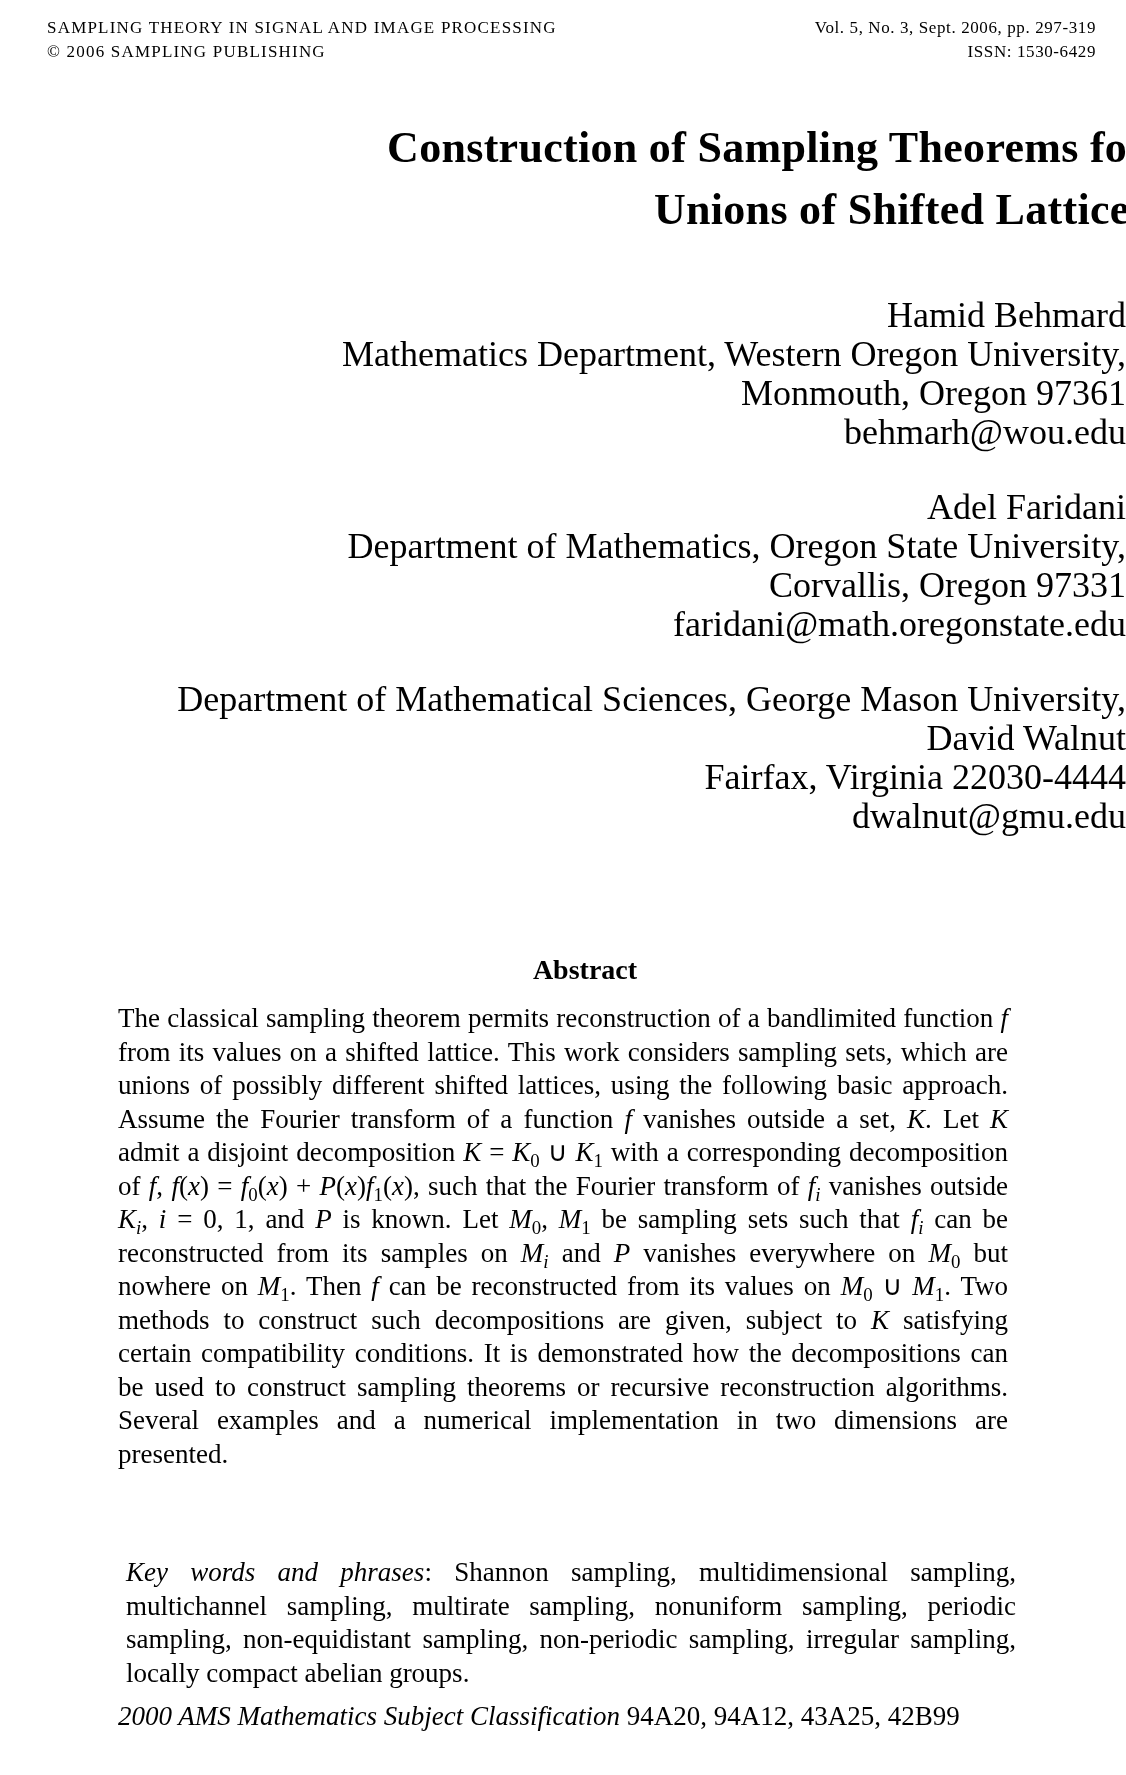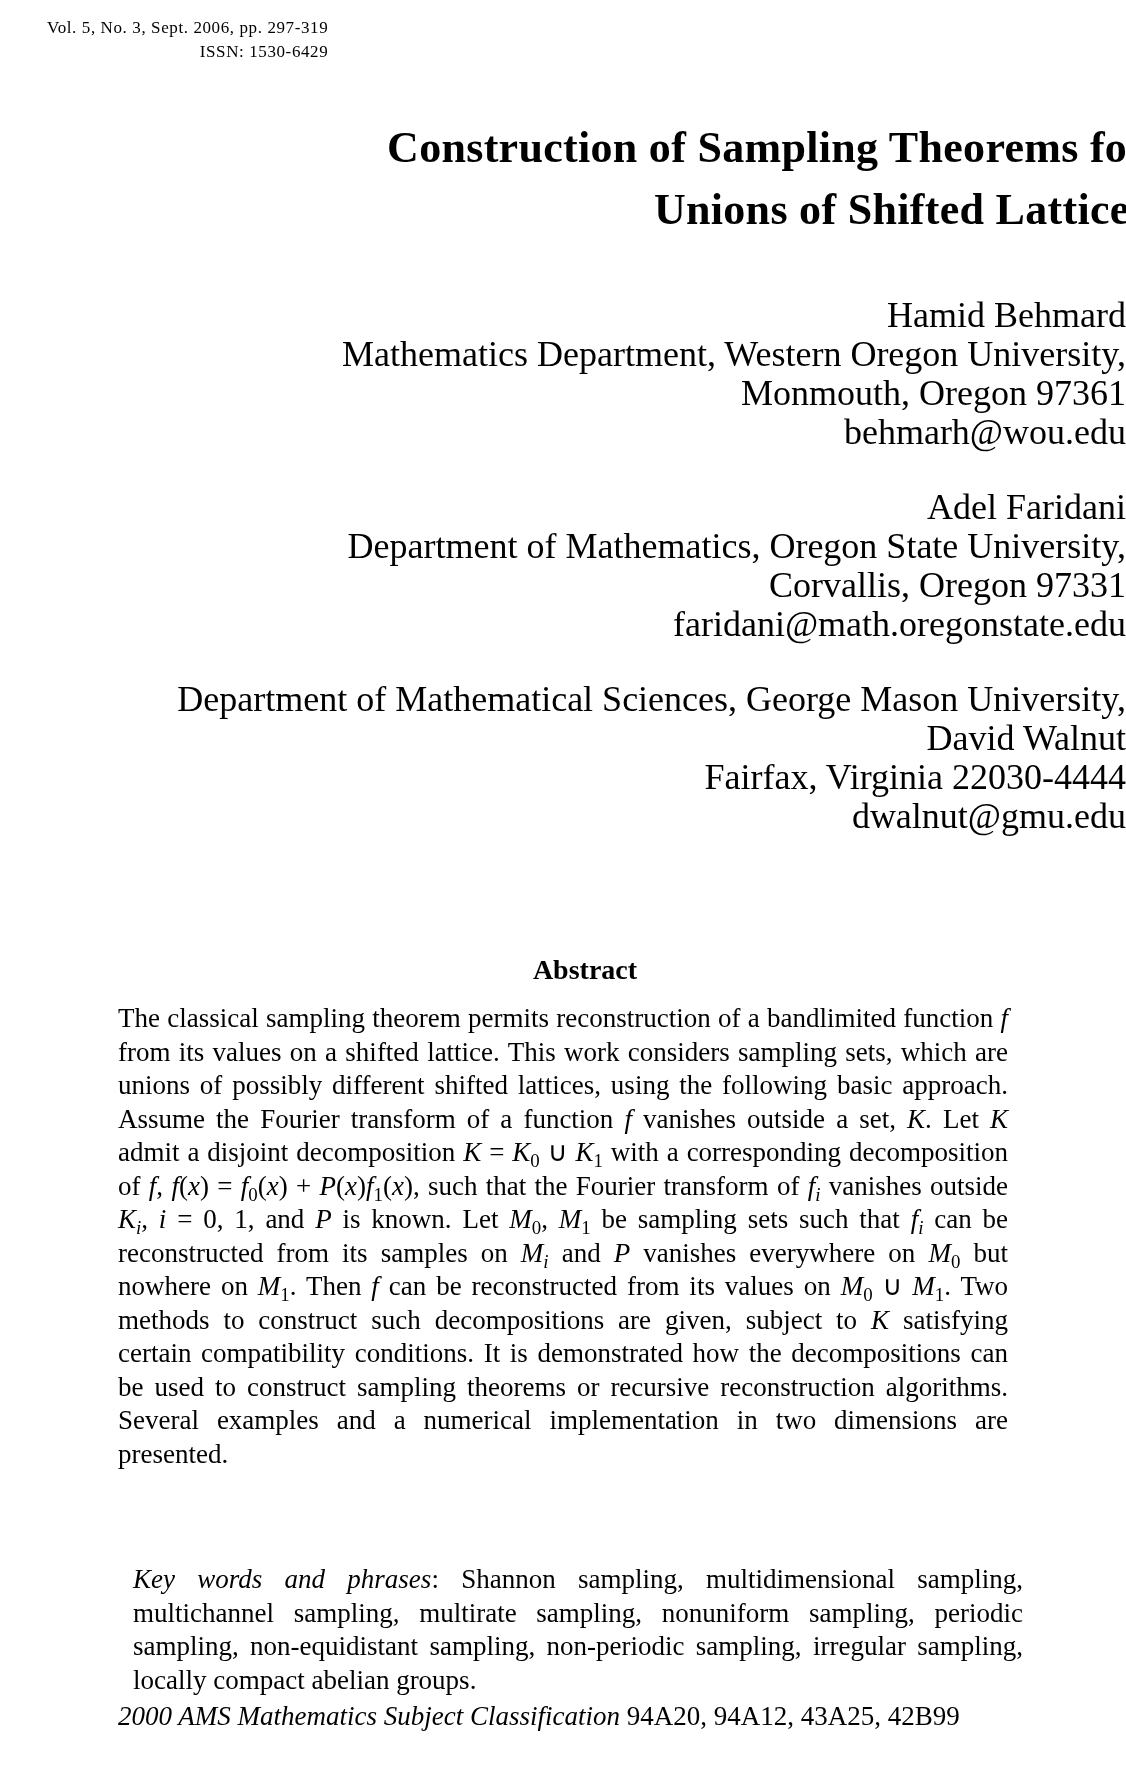--- a/index.html
+++ b/index.html
@@ -86,21 +86,21 @@
     font-size: 70%;
     line-height: 0;
   }
 
   
   .keywords {
     position: absolute;
     top: 1548px;
     left: 118px;
     width: 890px;
-    margin: 15px;
+    margin: 8px;
     font-size: 27px;
     line-height: 33.5px;
     text-align: justify;
   }
   .ital { font-style: italic; }
 
   
   .classification {
     position: absolute;
     top: 1700px;
@@ -111,20 +111,24 @@
     line-height: 33.5px;
     white-space: nowrap;
   }
 </style>
 </head>
 <body>
 
 <div class="page">
 
   <div class="running-head">
+    <div class="head-left">
+      <div>SAMPLING THEORY IN SIGNAL AND IMAGE PROCESSING</div>
+      <div>© 2006 SAMPLING PUBLISHING</div>
+    </div>
     <div class="head-right">
       <div>Vol. 5, No. 3, Sept. 2006, pp. 297-319</div>
       <div>ISSN: 1530-6429</div>
     </div>
   </div>
 
   <h1 class="paper-title">
     <span class="tline">Construction of Sampling Theorems for</span>
     <span class="tline">Unions of Shifted Lattices</span>
   </h1>

